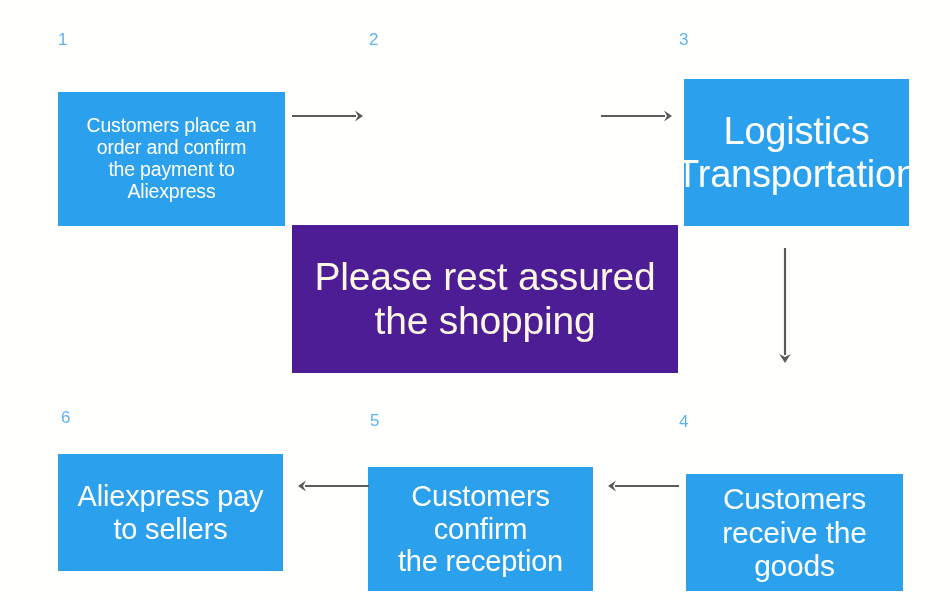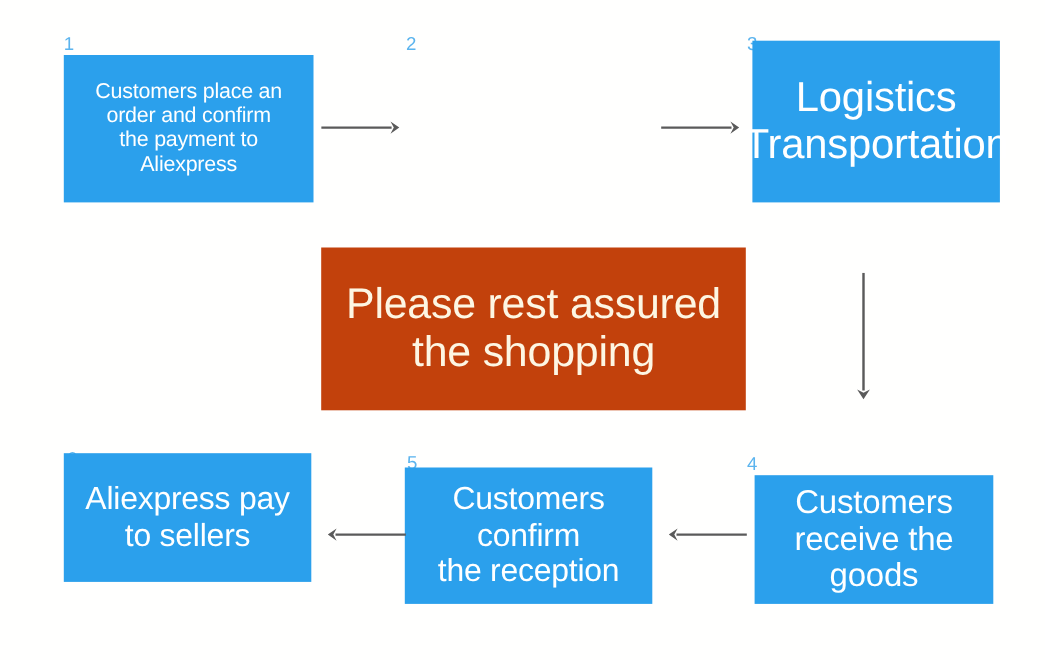--- a/index.html
+++ b/index.html
@@ -26,23 +26,23 @@
     box-sizing: border-box;
     display: flex;
     align-items: center;
     justify-content: center;
     text-align: center;
     color: #ffffff;
     line-height: 1.12;
     font-weight: 400;
     letter-spacing: -0.2px;
   }
-  .node.blue { background: #2ba0ec; }
+  .node.blue { background: #2ba0ec; margin-top: 42px; }
   .node.orange {
-    background: #c2410c;
+    background: #4c1d95;
     color: #fdf6e3;
   }
   .node .label {
     width: 118%;
     white-space: pre-line;
     display: block;
   }
 
   
   .step-num {

